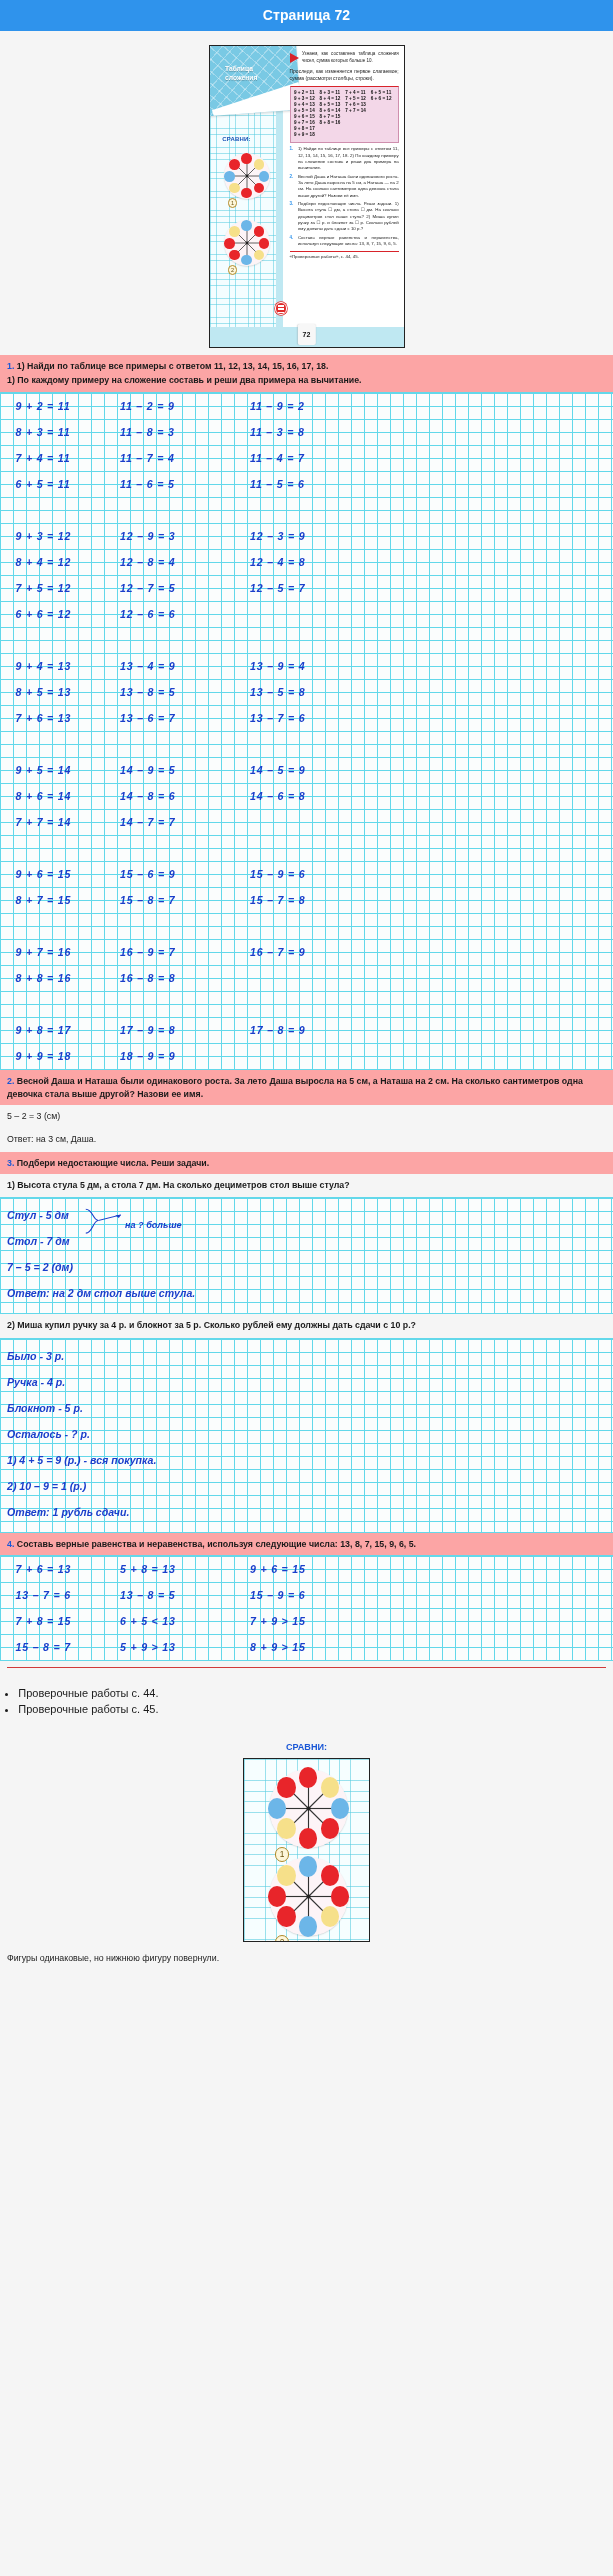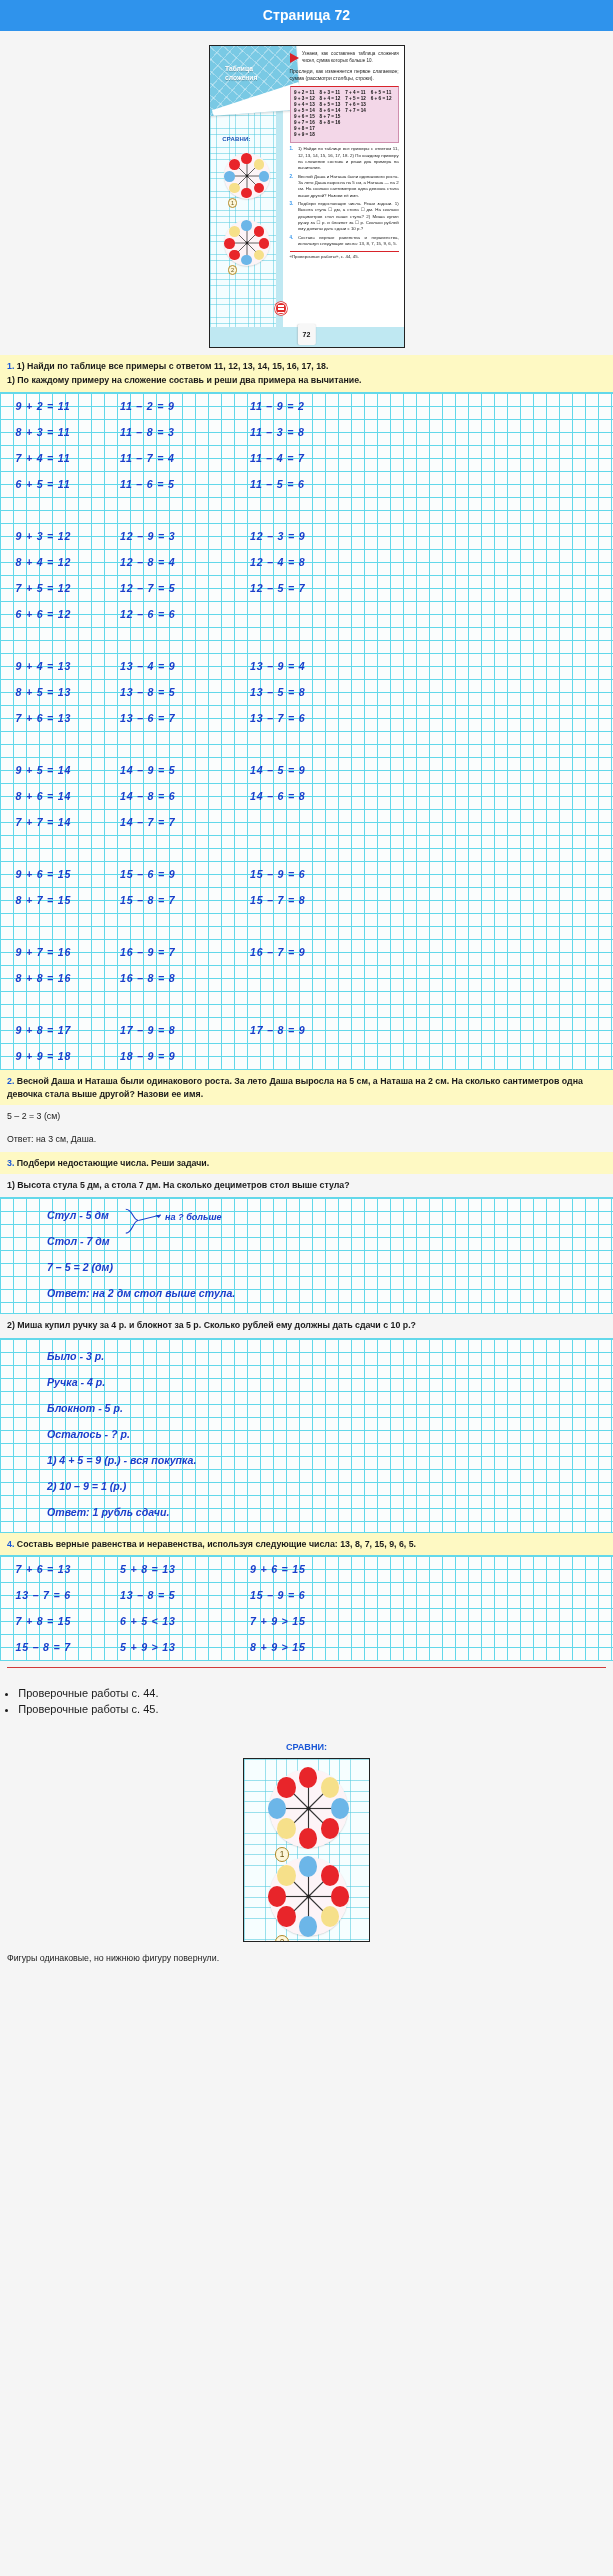--- a/index.html
+++ b/index.html
@@ -152,21 +152,21 @@
     width:12.7px;height:12.7px;border-radius:50%;
     background:#e02a2a; border:1.4px solid #fff;
     box-shadow:0 0 0 0.7px #e02a2a;
   }
   .stamp:after{
     content:""; position:absolute; left:2.8px; top:2.1px; width:5.6px; height:7.7px;
     background:repeating-linear-gradient(to bottom,#fff 0 0.7px,transparent 0.7px 1.4px);
   }
 
   
-  .band{ background:#fef9c3; padding:4.9px 7px; }
+  .band{ background:#fca5a5; padding:4.9px 7px; }
   .band p{ margin:0 0 2.1px 0; font-size:8.8px; font-weight:bold; line-height:12.7px; }
   .band p:last-child{ margin-bottom:0; }
   .q-no{ color:#1a57d6; }
   .plain{ padding:4.9px 7px; font-size:8.8px; line-height:13.4px; }
   .plain.bold{ font-weight:bold; }
 
   
   .grid-sheet{
     position:relative;
     background:
@@ -184,21 +184,21 @@
   .gcell{
     color:#1a3ecb; font-style:italic; font-weight:bold; font-size:10.6px;
     letter-spacing:0.8px; white-space:nowrap;
   }
   .gcell.c1{ width:120px; padding-left:15.5px; }
   .gcell.c2{ width:130px; }
   .gcell.c3{ width:134px; }
 
   
   .ink{ color:#1a3ecb; font-style:italic; font-weight:bold; font-size:10.6px; }
-  .ink-row{ display:flex; align-items:center; height:26px; padding-left:7px;margin-left:40px; }
+  .ink-row{ display:flex; align-items:center; height:26px; padding-left:7px; }
   .brace-box{ position:relative; }
   .arrow-note{ font-size:9.1px; }
 
   
   .check-list{ padding:7px 0 4.2px 18.3px; }
   .check-list li{ font-size:11px; line-height:14px; margin:0 0 1.4px 0; }
   .hr-red{ border:0; border-top:1.4px solid #cf3a3a; margin:5.6px 7px 0 7px; }
 
   
   .compare-head{
@@ -525,21 +525,21 @@
 <div class="plain bold">1) Высота стула 5 дм, а стола 7 дм. На сколько дециметров стол выше стула?</div>
 
 <div class="grid-sheet" style="padding:4.2px 0 7px 0;">
   <div class="ink-row brace-box">
     <span class="ink">Стул - 5 дм</span>
     <svg width="73" height="38" style="position:absolute; left:83px; top:2.8px;" viewBox="0 0 104 54">
       <path d="M4 6 C14 6 14 22 22 22 C14 22 14 40 4 40" fill="none" stroke="#1a3ecb" stroke-width="1.6"></path>
       <path d="M22 22 L54 14" fill="none" stroke="#1a3ecb" stroke-width="1.4"></path>
       <path d="M54 14 l-8 0.5 l5 4" fill="#1a3ecb"></path>
     </svg>
-    <span class="ink arrow-note" style="position:absolute; left:125px; top:10px;">на ? больше</span>
+    <span class="ink arrow-note" style="position:absolute; left:125px; top:18px;">на ? больше</span>
   </div>
   <div class="ink-row">
     <span class="ink">Стол - 7 дм</span>
   </div>
   <div class="ink-row">
     <span class="ink">7 – 5 = 2 (дм)</span>
   </div>
   <div class="ink-row">
     <span class="ink">Ответ: на 2 дм стол выше стула.</span>
   </div>

